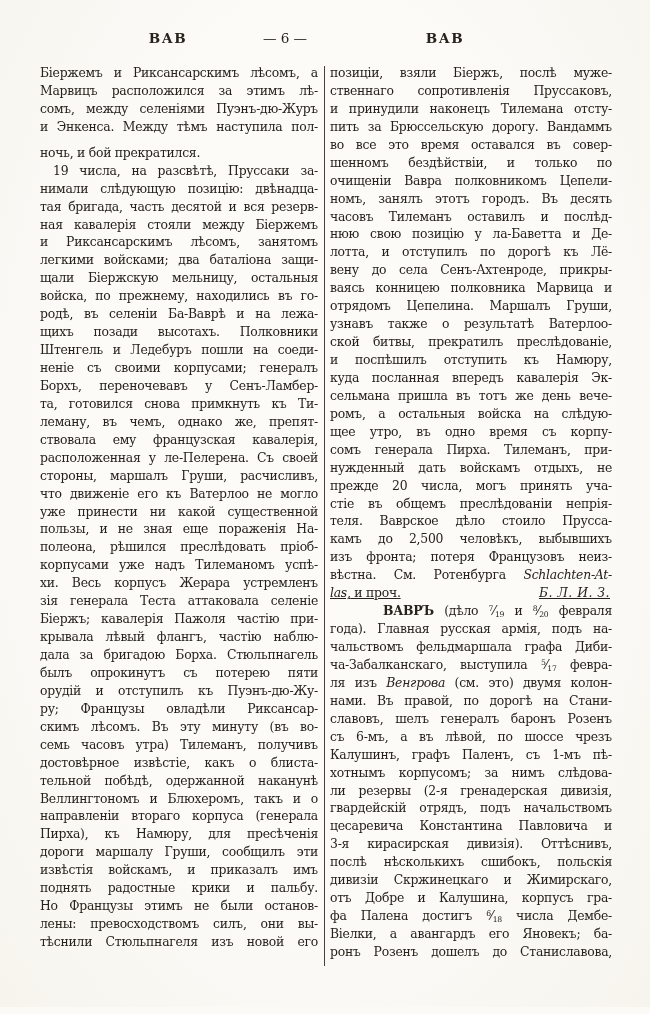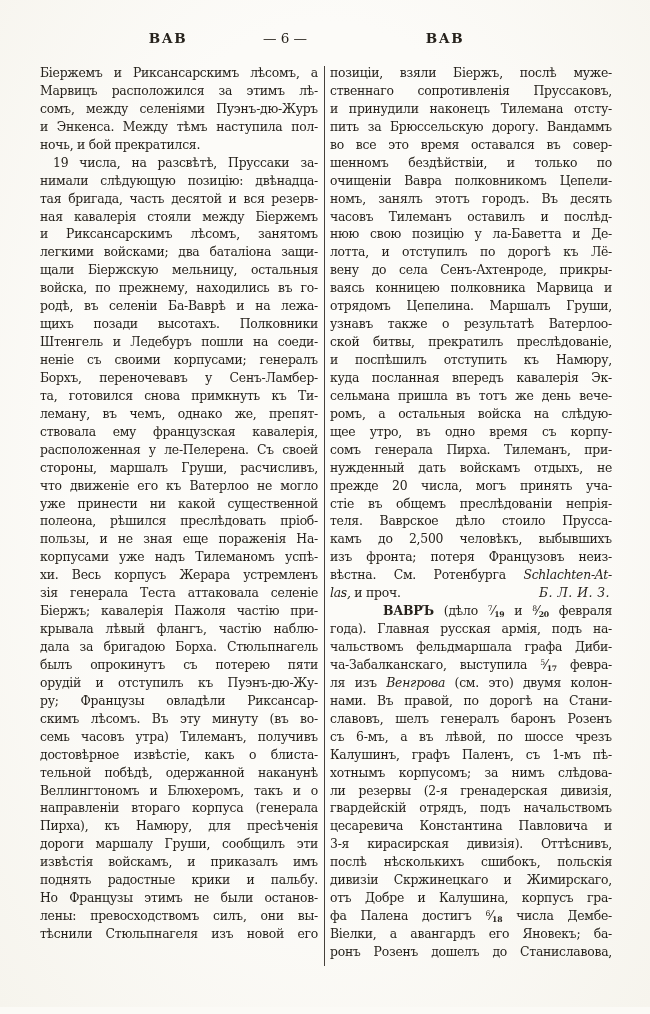--- a/index.html
+++ b/index.html
@@ -24,28 +24,28 @@
   .col{overflow:hidden;}
   .col-left{width:278px;}
   .col-right{width:282px;}
   .divider{width:1px;background:#45403a;margin:2px 5px 0 6px;height:900px;}
   .line{
     font-size:12.4px;line-height:17.94px;height:17.94px;
     letter-spacing:-0.25px;
     text-align:justify;text-align-last:justify;
     overflow:hidden;
   }
-  .line.pend{text-align-last:left;}
+  .line.pend{text-align-last:left;margin-top:8px;}
   .line.indent{text-indent:13px;}
-  .line.split{display:flex;justify-content:space-between;text-align:left;text-align-last:auto;}
+  .line.split{display:flex;justify-content:space-between;text-align:left;text-align-last:auto;text-decoration:underline;}
   .it{font-style:italic;}
   .bd{font-weight:bold;margin-left:40px;}
   .sig{font-style:italic;letter-spacing:0.5px;padding-right:2px;}
   .line sup{font-size:0.62em;vertical-align:0.5em;line-height:0;}
-  .line sub{font-size:0.62em;vertical-align:-0.2em;line-height:0;font-weight:bold;}
+  .line sub{font-size:0.62em;vertical-align:-0.2em;line-height:0;}
 </style>
 </head>
 <body>
 
 <div class="page">
   <div class="header">
     <span class="h-item h-title h-left">ВАВ</span>
     <span class="h-item h-mid">— 6 —</span>
     <span class="h-item h-title h-right">ВАВ</span>
   </div>
@@ -69,22 +69,22 @@
         <div class="line">Штенгель и Ледебуръ пошли на соеди-</div>
         <div class="line">неніе съ своими корпусами; генералъ</div>
         <div class="line">Борхъ, переночевавъ у Сенъ-Ламбер-</div>
         <div class="line">та, готовился снова примкнуть къ Ти-</div>
         <div class="line">леману, въ чемъ, однако же, препят-</div>
         <div class="line">ствовала ему французская кавалерія,</div>
         <div class="line">расположенная у ле-Пелерена. Съ своей</div>
         <div class="line">стороны, маршалъ Груши, расчисливъ,</div>
         <div class="line">что движеніе его къ Ватерлоо не могло</div>
         <div class="line">уже принести ни какой существенной</div>
+        <div class="line">пользы, и не зная еще пораженія На-</div>
         <div class="line">полеона, рѣшился преслѣдовать пріоб-</div>
-        <div class="line">пользы, и не зная еще пораженія На-</div>
         <div class="line">корпусами уже надъ Тилеманомъ успѣ-</div>
         <div class="line">хи. Весь корпусъ Жерара устремленъ</div>
         <div class="line">зія генерала Теста аттаковала селеніе</div>
         <div class="line">Біержъ; кавалерія Пажоля частію при-</div>
         <div class="line">крывала лѣвый флангъ, частію наблю-</div>
         <div class="line">дала за бригадою Борха. Стюльпнагель</div>
         <div class="line">былъ опрокинутъ съ потерею пяти</div>
         <div class="line">орудій и отступилъ къ Пуэнъ-дю-Жу-</div>
         <div class="line">ру; Французы овладѣли Риксансар-</div>
         <div class="line">скимъ лѣсомъ. Въ эту минуту (въ во-</div>

